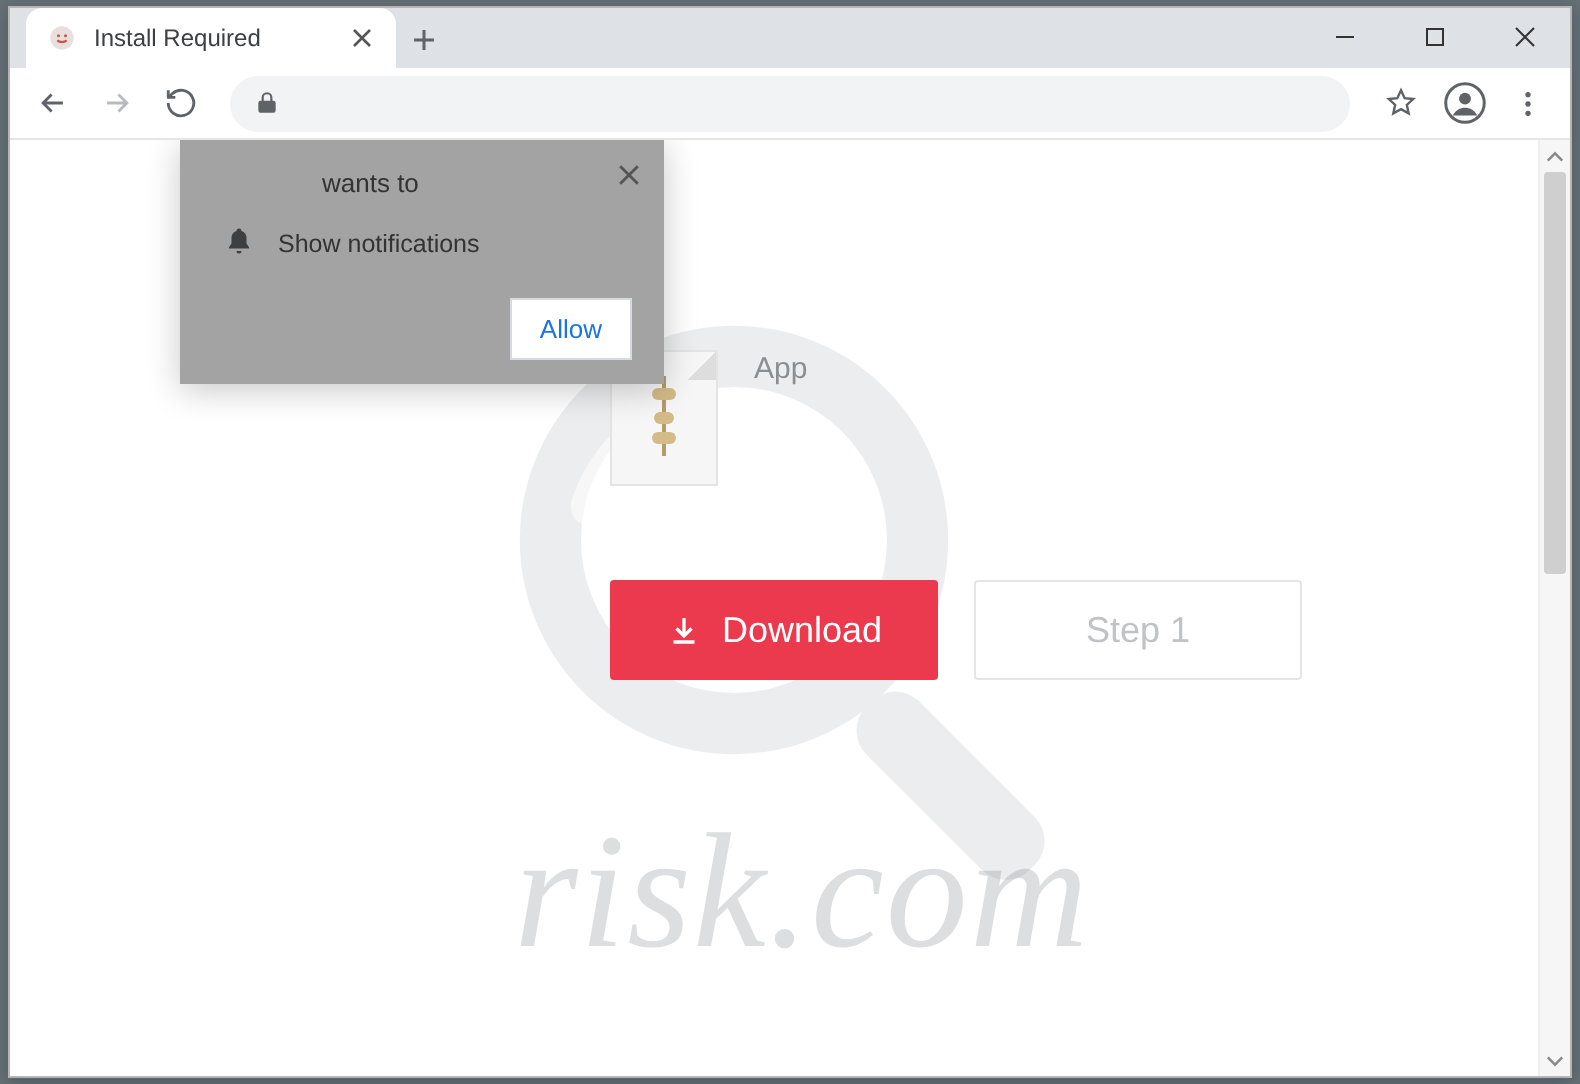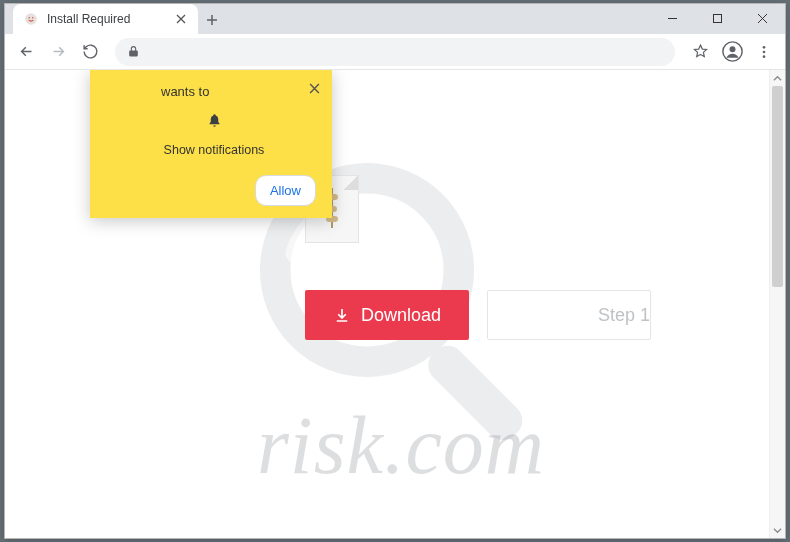--- a/index.html
+++ b/index.html
@@ -24,27 +24,27 @@
 .wm-text { position: absolute; bottom: 45px; font-size: 82px; font-style: italic; font-weight: 300; letter-spacing: 1px; color: rgba(120,125,130,.25); font-family: Georgia, 'Times New Roman', serif; }
 .content { position: absolute; left: 0; right: 0; top: 0; display: flex; gap: 18px; padding-top: 105px; padding-left: 300px; align-items: flex-start; }
 .file-box { width: 54px; height: 68px; background: #f6f6f6; border: 1px solid #e4e4e4; position: relative; }
 .file-box::before { content:''; position:absolute; top:0; right:0; width:14px; height:14px; background:linear-gradient(135deg, transparent 49%, #ddd 50%); }
 .file-box .stick{ position:absolute; left:50%; top:12px; width:2px; height:40px; background:#b59a6a; transform:translateX(-50%);}
 .file-box .knob{ position:absolute; left:50%; width:12px; height:6px; background:#d4bb88; border-radius:3px; transform:translateX(-50%);}
 .ready { font-size: 15px; color: #8a8f93; line-height: 1.35; }
 .btn-row { position: absolute; left: 0; right: 0; top: 220px; display: flex; gap: 18px; padding-left: 300px; }
 .big-btn { width: 164px; height: 50px; display: flex; align-items: center; justify-content: center; font-size: 18px; border-radius: 2px; cursor: pointer; gap: 10px; }
 .download-btn { background: #eb394e; color: #fff; }
-.step-btn { background: #fff; border: 1px solid #e5e5e5; color: #bfc3c6; justify-content: flex-end; }
-.permission { position: absolute; left: 85px; top: 0; width: 242px; background: #fde047; box-shadow: 0 3px 16px rgba(0,0,0,.22); padding: 14px 16px 12px; z-index: 50; }
+.step-btn { background: #fff; border: 1px solid #e5e5e5; color: #bfc3c6; }
+.permission { position: absolute; left: 85px; top: 0; width: 242px; background: #a3a3a3; box-shadow: 0 3px 16px rgba(0,0,0,.22); padding: 14px 16px 12px; z-index: 50; }
 .permission .p-head { font-size: 13px; color: #333; margin-bottom: 14px; padding-left: 55px; position:relative; }
 .permission .p-close { position: absolute; right: 12px; top: 10px; color: #555; cursor: pointer; }
-.permission .p-row { display: flex; align-items: center; gap: 12px; font-size: 12.5px; color: #333; margin-bottom: 18px; padding-left: 6px; flex-direction: column; }
+.permission .p-row { display: flex; align-items: center; gap: 12px; font-size: 12.5px; color: #333; margin-bottom: 18px; padding-left: 6px; }
 .permission .p-actions { display: flex; justify-content: flex-end; gap: 8px; }
-.p-btn { padding: 7px 14px; font-size: 13px; border: 1px solid #d7dbe0; background: #fff; color: #1a73e8; border-radius: 11px; cursor: pointer; }
+.p-btn { padding: 7px 14px; font-size: 13px; border: 1px solid #d7dbe0; background: #fff; color: #1a73e8; border-radius: 0; cursor: pointer; }
 .scrollbar { position: absolute; right: 0; top: 0; bottom: 0; width: 16px; background: #f6f6f6; border-left: 1px solid #eee; display:flex; flex-direction:column; }
 .scroll-btn{ height:16px; display:flex; align-items:center; justify-content:center; color:#8a8a8a; cursor:pointer;}
 .scroll-track{ flex:1; position:relative;}
 .scroll-thumb{ position:absolute; left:2px; right:2px; top:0; height:46%; background:#cfcfcf; border-radius:2px;}
 </style>
 </head>
 <body>
 
 <div class="window">
 
@@ -146,20 +146,21 @@
     </div>
 
     <div class="content">
       <div class="file-box">
         <div class="stick"></div>
         <div class="knob" style="top:18px;"></div>
         <div class="knob" style="top:30px;width:10px;"></div>
         <div class="knob" style="top:40px;"></div>
       </div>
       <div class="ready">
+        <div>App</div>
       </div>
     </div>
 
     <div class="btn-row">
       <div class="big-btn download-btn">
         <svg width="18" height="18" viewBox="0 0 24 24" fill="none" stroke="#fff" stroke-width="2.2">
             <path d="M12 4v11M7 11l5 5 5-5M5 20h14"></path>
           </svg>
         <span>Download</span>
       </div>

